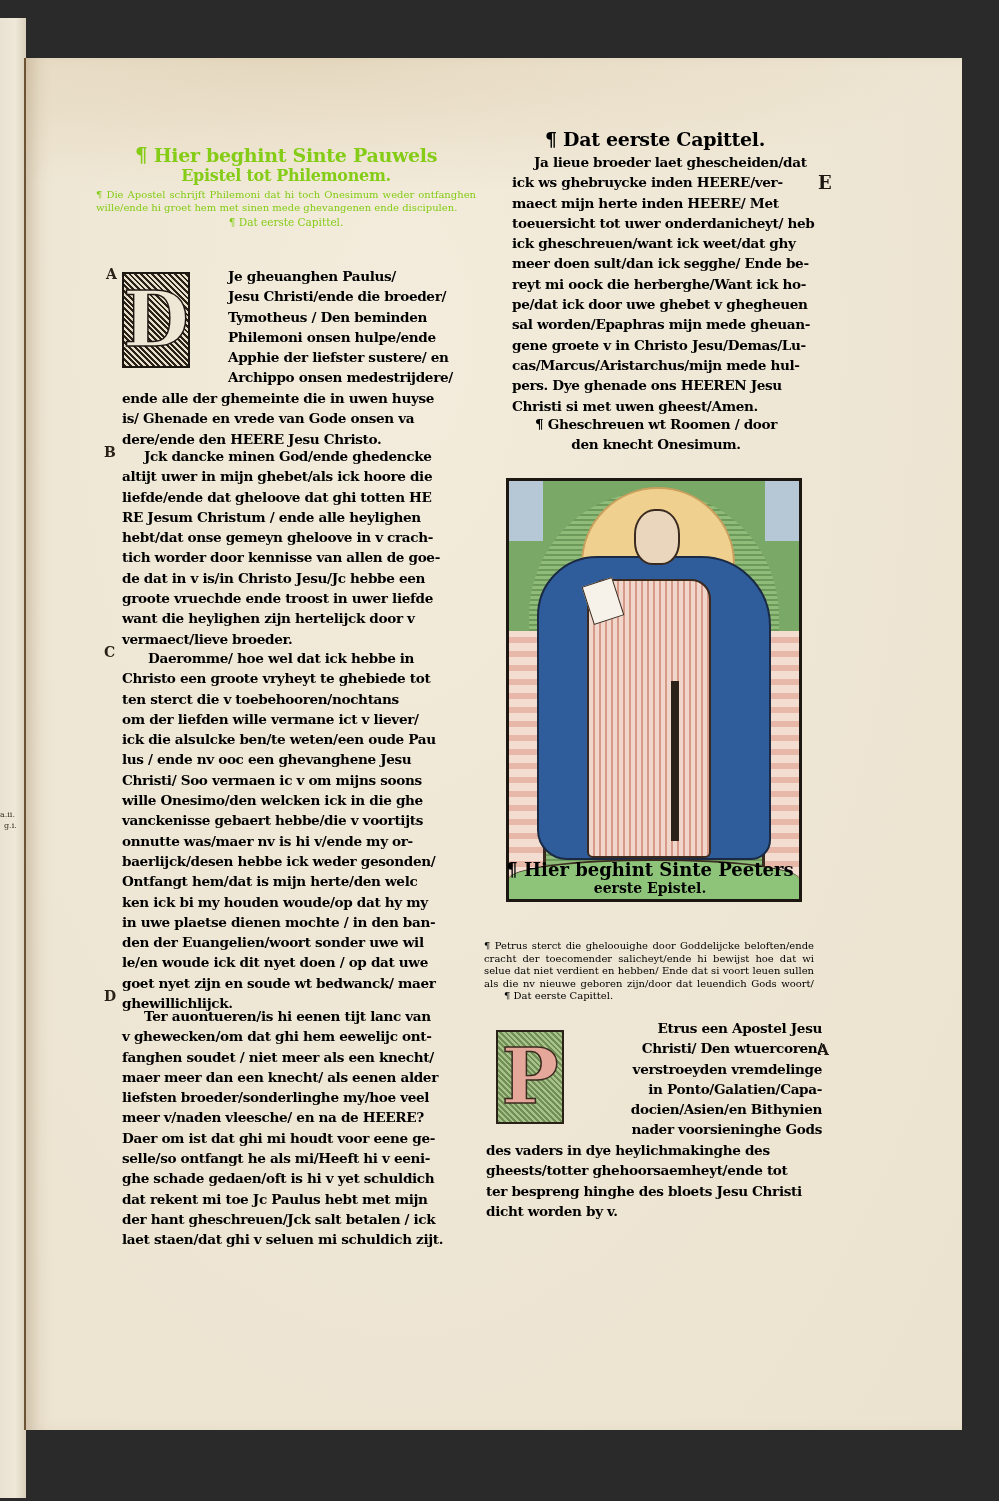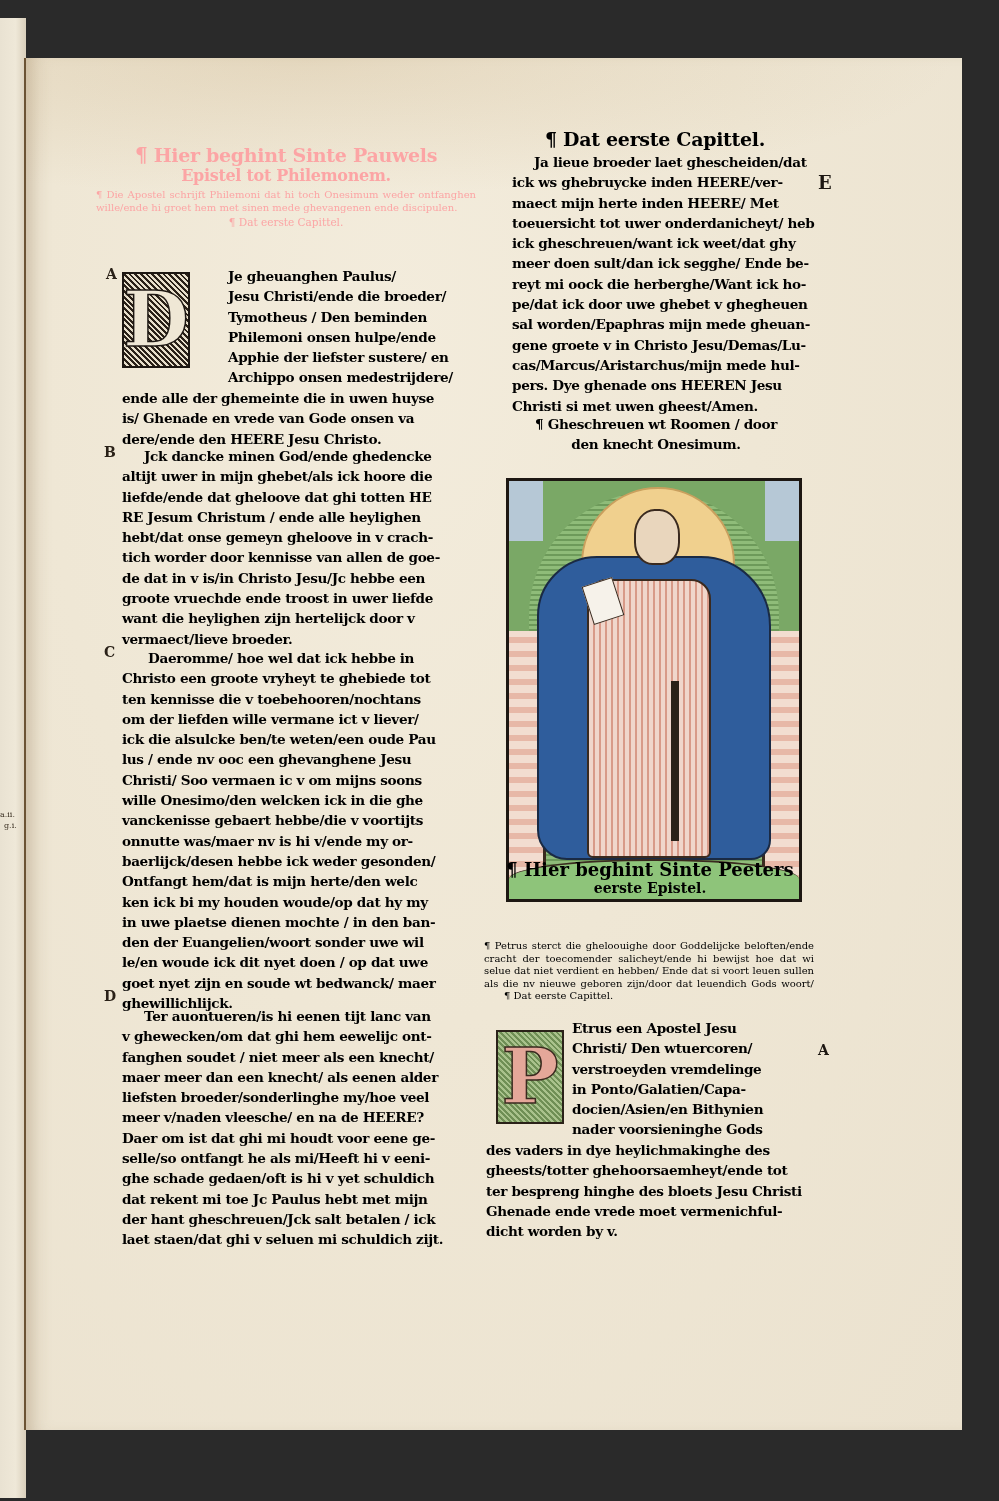--- a/index.html
+++ b/index.html
@@ -17,21 +17,21 @@
     position:absolute; left:24px; top:58px; width:936px; height:1372px;
     background:radial-gradient(ellipse at 40% 20%, #f3ecdc 0%, #efe7d5 45%, #ebe2cf 100%);
     border-left:2px solid #6b5334;
     box-shadow: inset 18px 0 20px -14px rgba(120,90,50,0.35);
   }
   .stain {
     position:absolute; left:0; top:0; width:100%; height:140px;
     background:radial-gradient(ellipse at 30% 0%, rgba(190,160,110,0.25) 0%, rgba(190,160,110,0) 70%);
     pointer-events:none;
   }
-  .col { position:absolute; color:#fca5a5; }
+  .col { position:absolute; color:#84cc16; }
   .col-left { left:96px; top:86px; width:380px; }
   .blk { font-family:"DejaVu Serif", serif; font-weight:bold; }
   .heading { text-align:center; font-size:19px; line-height:22px; letter-spacing:-0.3px; }
   .heading .pilcrow { font-size:20px; }
   .heading2 { text-align:center; font-size:16px; line-height:19px; }
   .summary { font-size:10px; line-height:12.5px; font-weight:normal; text-align:justify; }
   .chapter { text-align:center; font-size:10.5px; line-height:13px; font-weight:normal; }
   .body-line { font-size:13.6px; line-height:20.3px; white-space:nowrap; letter-spacing:-0.35px; }
   .margin-mark { position:absolute; font-size:14px; font-weight:bold; color:#2a2118; }
   .initial-d {
@@ -122,21 +122,21 @@
   <div class="body-line">de dat in v is/in Christo Jesu/Jc hebbe een</div>
   <div class="body-line">groote vruechde ende troost in uwer liefde</div>
   <div class="body-line">want die heylighen zijn hertelijck door v</div>
   <div class="body-line">vermaect/lieve broeder.</div>
 </div>
 
 <span class="margin-mark" style="left:104px;top:644px;">C</span>
 <div class="blk" style="position:absolute;left:122px;top:648px;width:360px;">
   <div class="body-line" style="padding-left:26px;">Daeromme/ hoe wel dat ick hebbe in</div>
   <div class="body-line">Christo een groote vryheyt te ghebiede tot</div>
-  <div class="body-line">ten kennisse die v toebehooren/nochtans</div>
+  <div class="body-line">ten sterct die v toebehooren/nochtans</div>
   <div class="body-line">om der liefden wille vermane ict v liever/</div>
   <div class="body-line">ick die alsulcke ben/te weten/een oude Pau</div>
   <div class="body-line">lus / ende nv ooc een ghevanghene Jesu</div>
   <div class="body-line">Christi/ Soo vermaen ic v om mijns soons</div>
   <div class="body-line">wille Onesimo/den welcken ick in die ghe</div>
   <div class="body-line">vanckenisse gebaert hebbe/die v voortijts</div>
   <div class="body-line">onnutte was/maer nv is hi v/ende my or-</div>
   <div class="body-line">baerlijck/desen hebbe ick weder gesonden/</div>
   <div class="body-line">Ontfangt hem/dat is mijn herte/den welc</div>
   <div class="body-line">ken ick bi my houden woude/op dat hy my</div>
@@ -212,27 +212,26 @@
   <span>¶</span>
   <span>Petrus sterct die gheloouighe door Goddelijcke beloften/ende cracht der toecomender salicheyt/ende hi bewijst hoe dat wi selue dat niet verdient en hebben/ Ende dat si voort leuen sullen als die nv nieuwe geboren zijn/door dat leuendich Gods woort/</span>
   <span style="margin-left:20px;">¶ Dat eerste Capittel.</span>
 </div>
 
 <div class="initial-p" style="left:496px;top:1030px;">
     <span>P</span>
   </div>
 <span class="right-mark" style="left:818px;top:1042px;font-size:14px;">A</span>
 
-<div class="blk" style="position:absolute;left:572px;top:1018px;width:250px;">
+<div class="blk" style="position:absolute;left:572px;top:1018px;width:250px;text-align:right;">
   <div class="body-line">Etrus een Apostel Jesu</div>
   <div class="body-line">Christi/ Den wtuercoren/</div>
   <div class="body-line">verstroeyden vremdelinge</div>
   <div class="body-line">in Ponto/Galatien/Capa-</div>
   <div class="body-line">docien/Asien/en Bithynien</div>
   <div class="body-line">nader voorsieninghe Gods</div>
 </div>
 <div class="blk" style="position:absolute;left:486px;top:1140px;width:330px;">
   <div class="body-line">des vaders in dye heylichmakinghe des</div>
   <div class="body-line">gheests/totter ghehoorsaemheyt/ende tot</div>
   <div class="body-line">ter bespreng hinghe des bloets Jesu Christi</div>
-  <div class="body-line">Ghenade ende vrede moet vermenichful-</div>
   <div class="body-line">dicht worden by v.</div>
 </div>
 
 </body></html>

